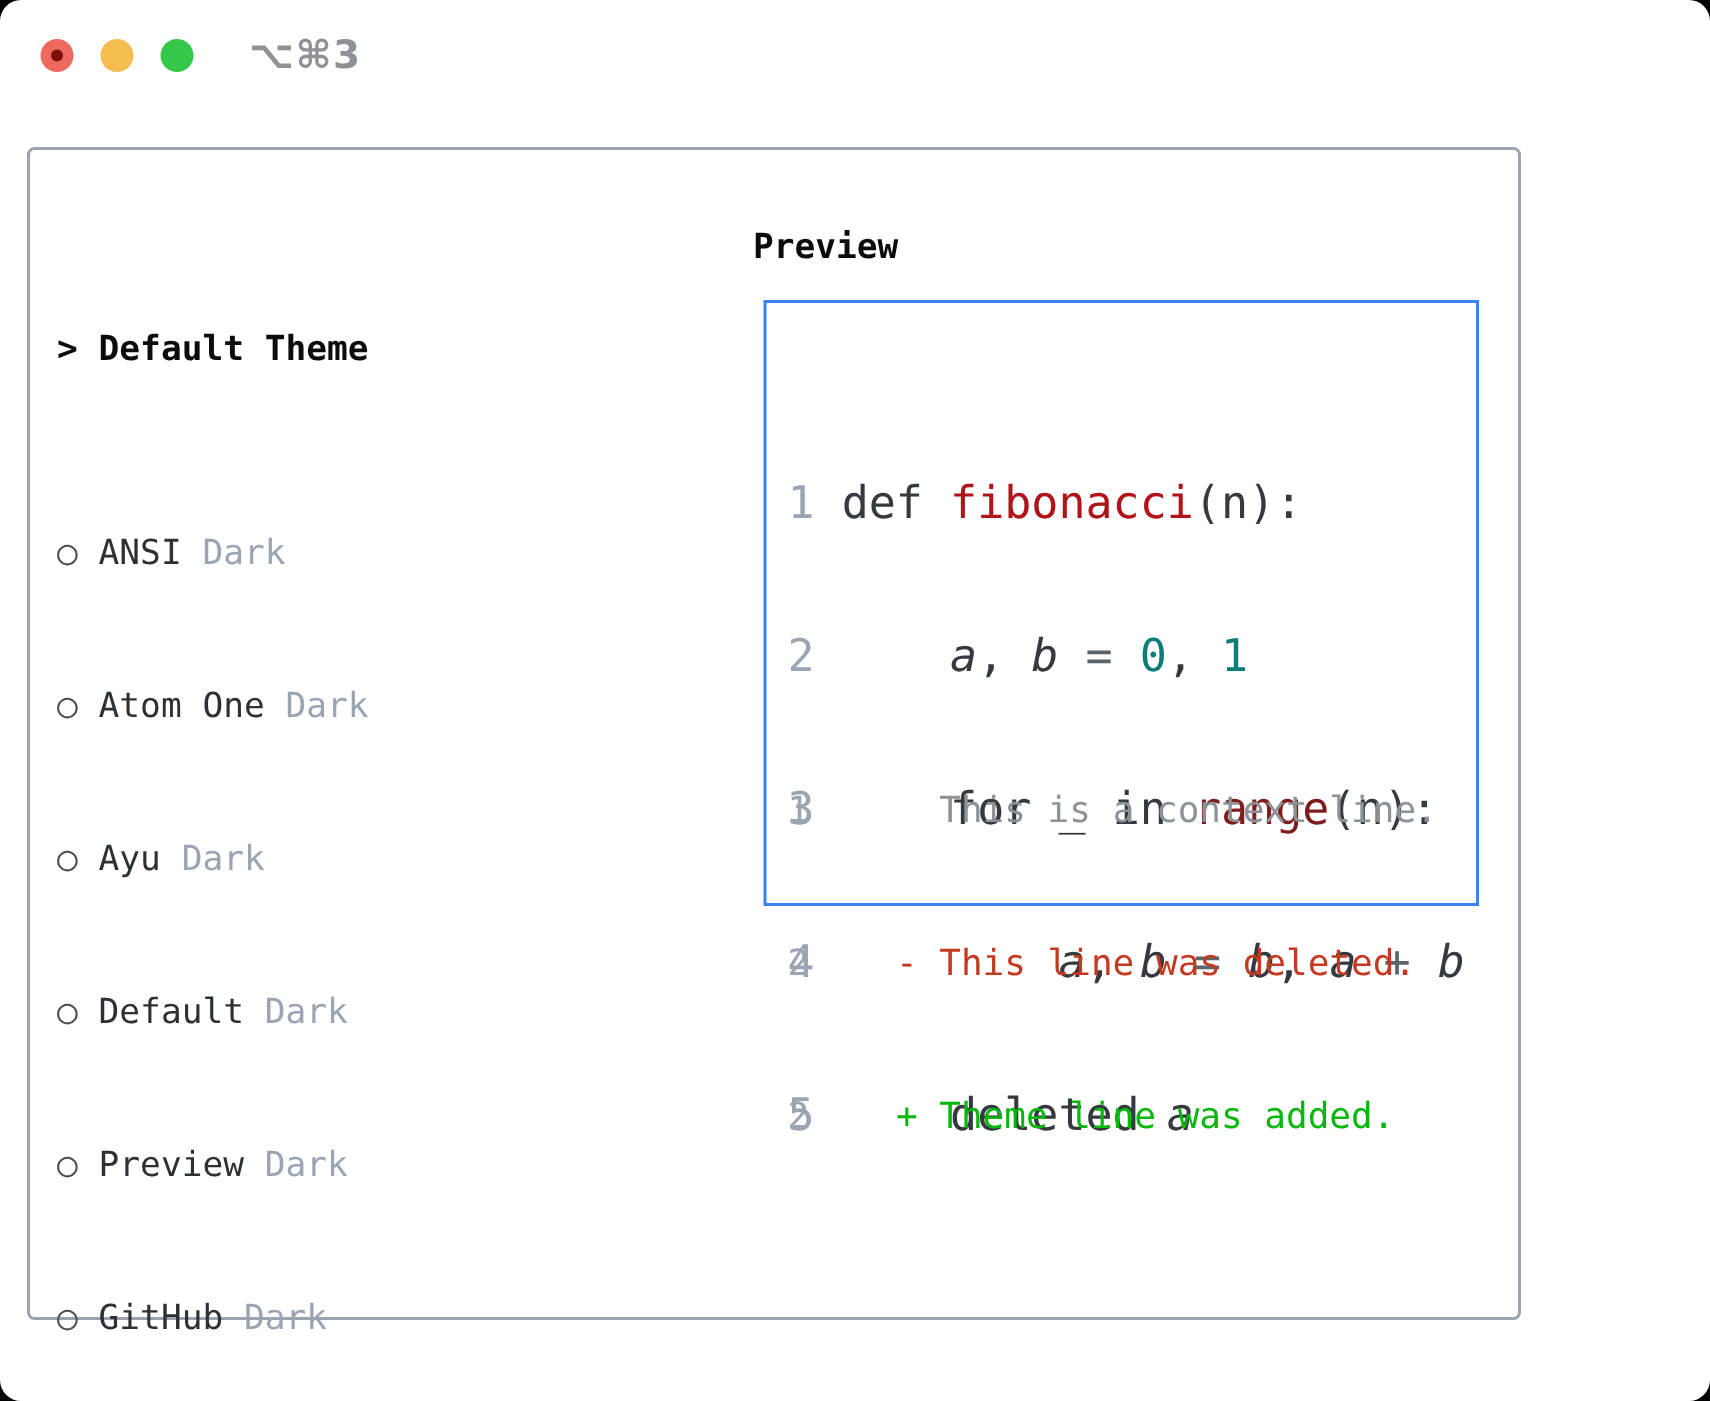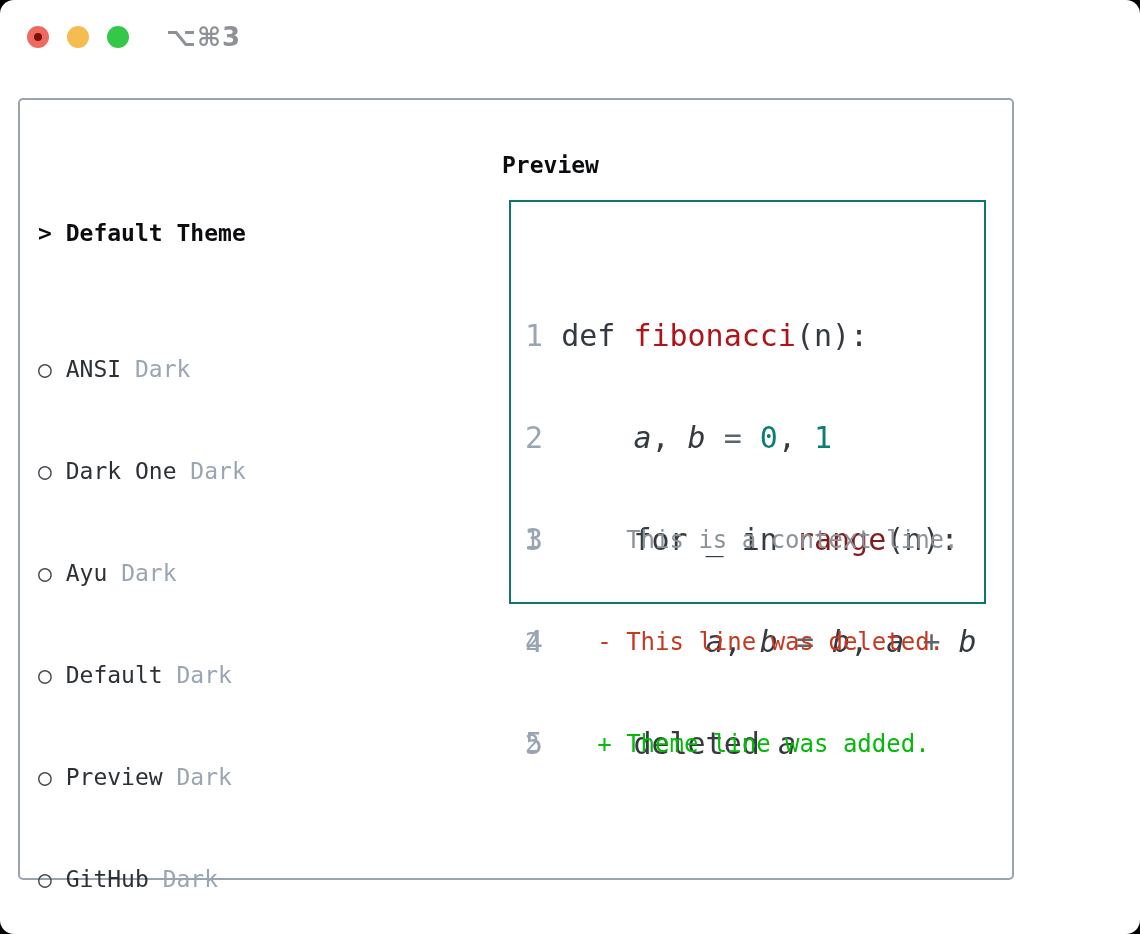--- a/index.html
+++ b/index.html
@@ -48,21 +48,21 @@
   .prompt{font-weight:bold;color:#0a0c0e;}
   .bullet{color:#484e54;}
   .muted{color:#9aa5b3;}
   
   .preview-label{
     position:absolute;left:502px;top:148px;height:34px;line-height:34px;
     font-size:23px;font-weight:bold;color:#0a0c0e;
   }
   .preview-box{
     position:absolute;left:509px;top:200px;width:477px;height:404px;
-    border:2px solid #0f766e;box-sizing:border-box;background:#ffffff;
+    border:2px solid #3b82f6;box-sizing:border-box;background:#ffffff;
   }
   .codeblock{
     position:absolute;left:14px;top:49px;
     font-size:30px;line-height:34px;white-space:pre;
   }
   .diffblock{
     position:absolute;left:14px;top:253px; 
     font-size:24px;line-height:34px;white-space:pre;
   }
   .cline{height:34px;}
@@ -92,21 +92,21 @@
     <div class="light zoom"></div>
     <div class="win-title">⌥⌘3</div>
   </div>
 
   <div class="panel"></div>
 
   <div class="left-col">
     <div class="row hdr"><span class="prompt">&gt;</span> <span>Default Theme</span></div>
 
     <div class="row"><span class="bullet">○</span> <span>ANSI</span> <span class="muted">Dark</span></div>
-    <div class="row"><span class="bullet">○</span> <span>Dark One</span> <span class="muted">Dark</span></div>
+    <div class="row"><span class="bullet">○</span> <span>Atom One</span> <span class="muted">Dark</span></div>
     <div class="row"><span class="bullet">○</span> <span>Ayu</span> <span class="muted">Dark</span></div>
     <div class="row"><span class="bullet">○</span> <span>Default</span> <span class="muted">Dark</span></div>
     <div class="row"><span class="bullet">○</span> <span>Preview</span> <span class="muted">Dark</span></div>
     <div class="row"><span class="bullet">○</span> <span>GitHub</span> <span class="muted">Dark</span></div>
     
     
     
     
     
     

